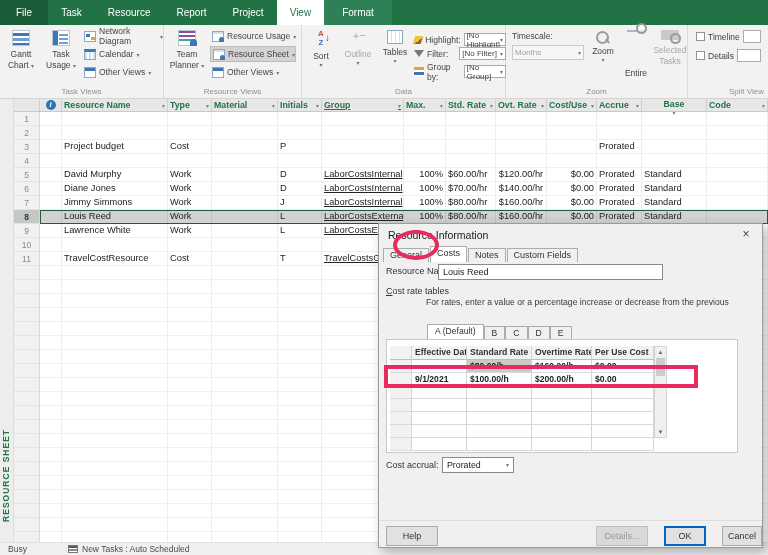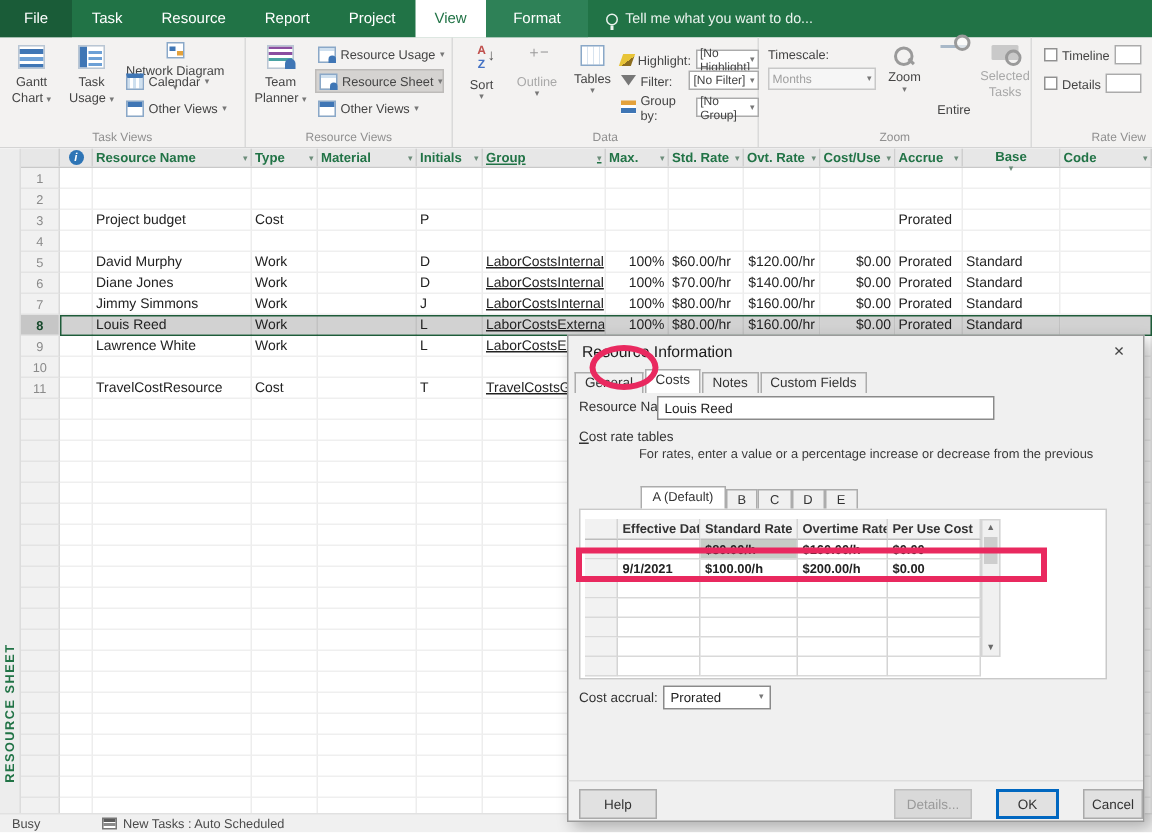--- a/index.html
+++ b/index.html
@@ -127,40 +127,36 @@
 <div id="app">
 
   <div id="tabbar">
     <div class="rtab file">File</div>
     <div class="rtab">Task</div>
     <div class="rtab">Resource</div>
     <div class="rtab">Report</div>
     <div class="rtab">Project</div>
     <div class="rtab active">View</div>
     <div class="rtab contextual">Format</div>
-    <div class="tellme">
-      <span class="bulb"></span>
-      <span>Tell me what you want to do...</span>
-    </div>
   </div>
 
   <div id="ribbon">
 
     <div class="rgroup" style="left:0;width:164px;">
       <div class="bigbtn" style="left:2px;">
         <span class="ic ic-gantt"></span>
         <span>Gantt</span>
         <span><span>Chart</span> <span class="arrdn">▾</span></span>
       </div>
       <div class="bigbtn" style="left:42px;">
         <span class="ic ic-usage"></span>
         <span>Task</span>
         <span><span>Usage</span> <span class="arrdn">▾</span></span>
       </div>
-      <div class="smallbtn" style="left:82px;top:3px;flex-direction:column;">
+      <div class="smallbtn" style="left:82px;top:3px;">
         <span class="ic-sm ic-net"></span>
         <span>Network Diagram</span>
           <span class="arrdn">▾</span>
       </div>
       <div class="smallbtn" style="left:82px;top:21px;">
         <span class="ic-sm ic-cal"></span>
         <span>Calendar</span>
           <span class="arrdn">▾</span>
       </div>
       <div class="smallbtn" style="left:82px;top:39px;">
@@ -268,21 +264,21 @@
       <div class="fieldrow" style="left:8px;top:4px;">
         <span class="chk"></span>
         <span>Timeline</span>
         <span class="valbox" style="width:18px;"></span>
       </div>
       <div class="fieldrow" style="left:8px;top:23px;">
         <span class="chk"></span>
         <span>Details</span>
         <span class="valbox" style="width:24px;"></span>
       </div>
-      <div class="grouplabel" style="text-align:right;padding-right:4px;">Rate View</div>
+      <div class="grouplabel" style="text-align:right;padding-right:4px;">Split View</div>
     </div>
   </div>
 
   <div id="sheet">
     <div id="viewstrip">
       <span>RESOURCE SHEET</span>
     </div>
     <div id="shead">
         <div class="hcell" style="width: 26px;"></div>
         <div class="hcell" style="width: 22px; justify-content: center;">

